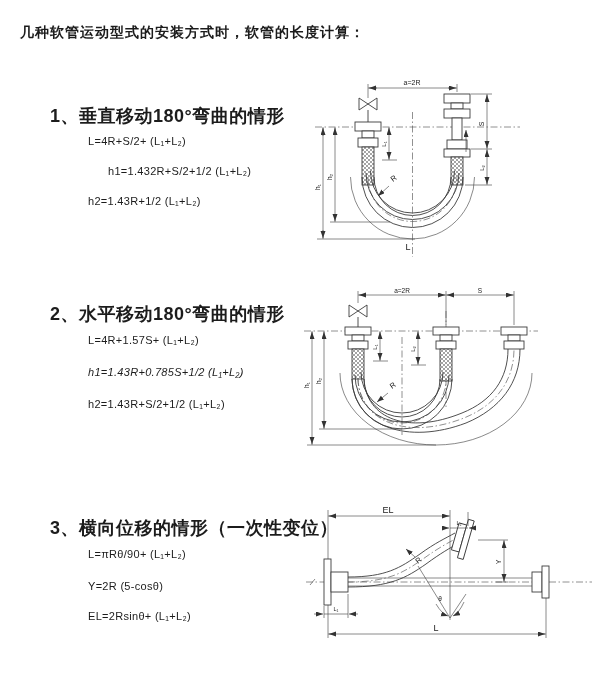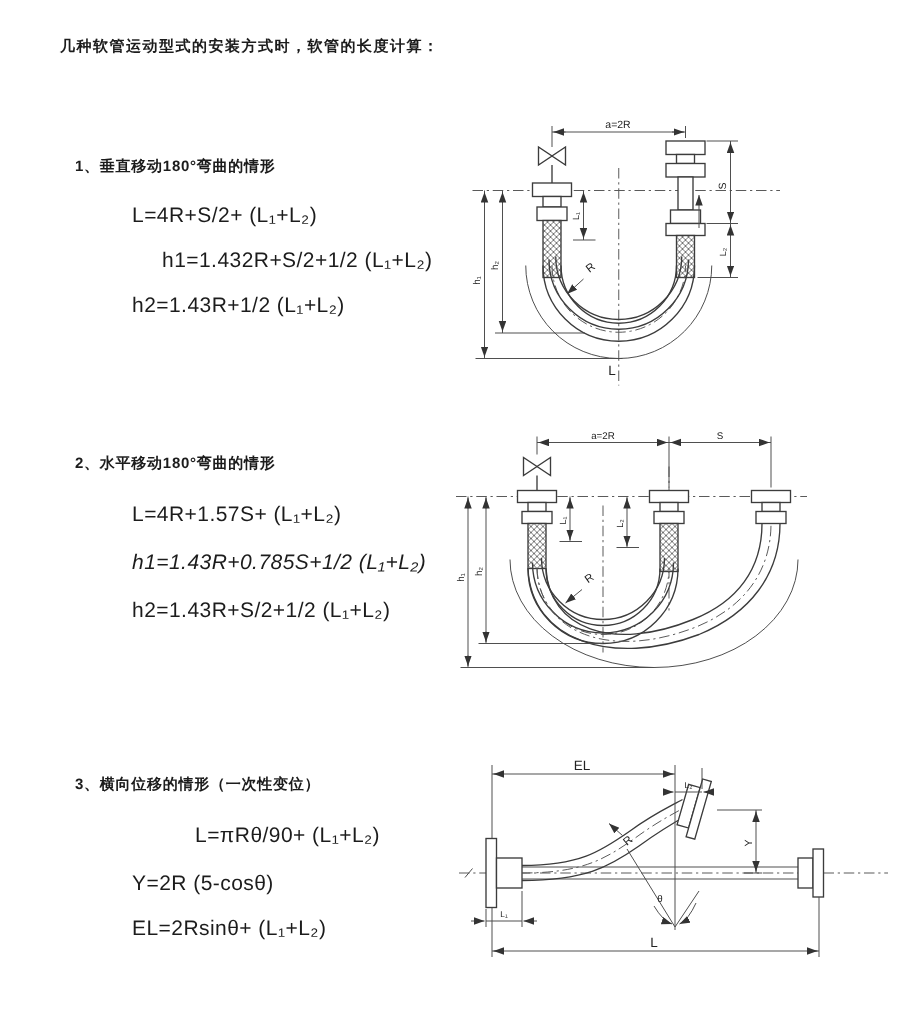--- a/index.html
+++ b/index.html
@@ -1,26 +1,26 @@
 <!DOCTYPE html>
 <html><head>
 <meta charset="utf-8">
 <style>
   html,body{margin:0;padding:0;}
   body{
     width:600px;height:675px;background:#ffffff;position:relative;
     font-family:"Liberation Sans","DejaVu Sans",sans-serif;color:#1c1c1c;overflow:hidden;
   }
   .abs{position:absolute;}
-  .page-title{left:40px;top:24px;font-size:10px;font-weight:bold;letter-spacing:1px;}
-  .heading{font-size:10px;font-weight:bold;letter-spacing:0.5px;}
-  .formula{font-size:14px;letter-spacing:0.3px;}
+  .page-title{left:20px;top:24px;font-size:14px;font-weight:bold;letter-spacing:1px;}
+  .heading{font-size:18px;font-weight:bold;letter-spacing:0.5px;}
+  .formula{font-size:11px;letter-spacing:0.3px;}
   .h1{left:50px;top:104px;} .f11{left:88px;top:135px;} .f12{left:88px;top:165px;margin-left:20px;} .f13{left:88px;top:195px;text-align:center;}
   .h2{left:50px;top:302px;} .f21{left:88px;top:334px;text-align:center;} .f22{left:88px;top:366px;font-style:italic;} .f23{left:88px;top:398px;}
-  .h3{left:50px;top:516px;} .f31{left:88px;top:548px;margin-left:42px;} .f32{left:88px;top:580px;} .f33{left:88px;top:610px;}
+  .h3{left:50px;top:516px;} .f31{left:88px;top:548px;} .f32{left:88px;top:580px;} .f33{left:88px;top:610px;}
   .d1{left:305px;top:72px;} .d2{left:296px;top:285px;} .d3{left:300px;top:502px;}
   svg{display:block;}
   svg text{font-family:"Liberation Sans","DejaVu Sans",sans-serif;fill:#222;}
   .ln{stroke:#3c3c3c;stroke-width:0.9;fill:none;}
   .thin{stroke:#4a4a4a;stroke-width:0.65;fill:none;}
   .cl{stroke:#555;stroke-width:0.65;fill:none;stroke-dasharray:7 2.5 1.5 2.5;}
   .wht{fill:#ffffff;stroke:#3c3c3c;stroke-width:0.9;}
 </style>
 </head>
 <body>

